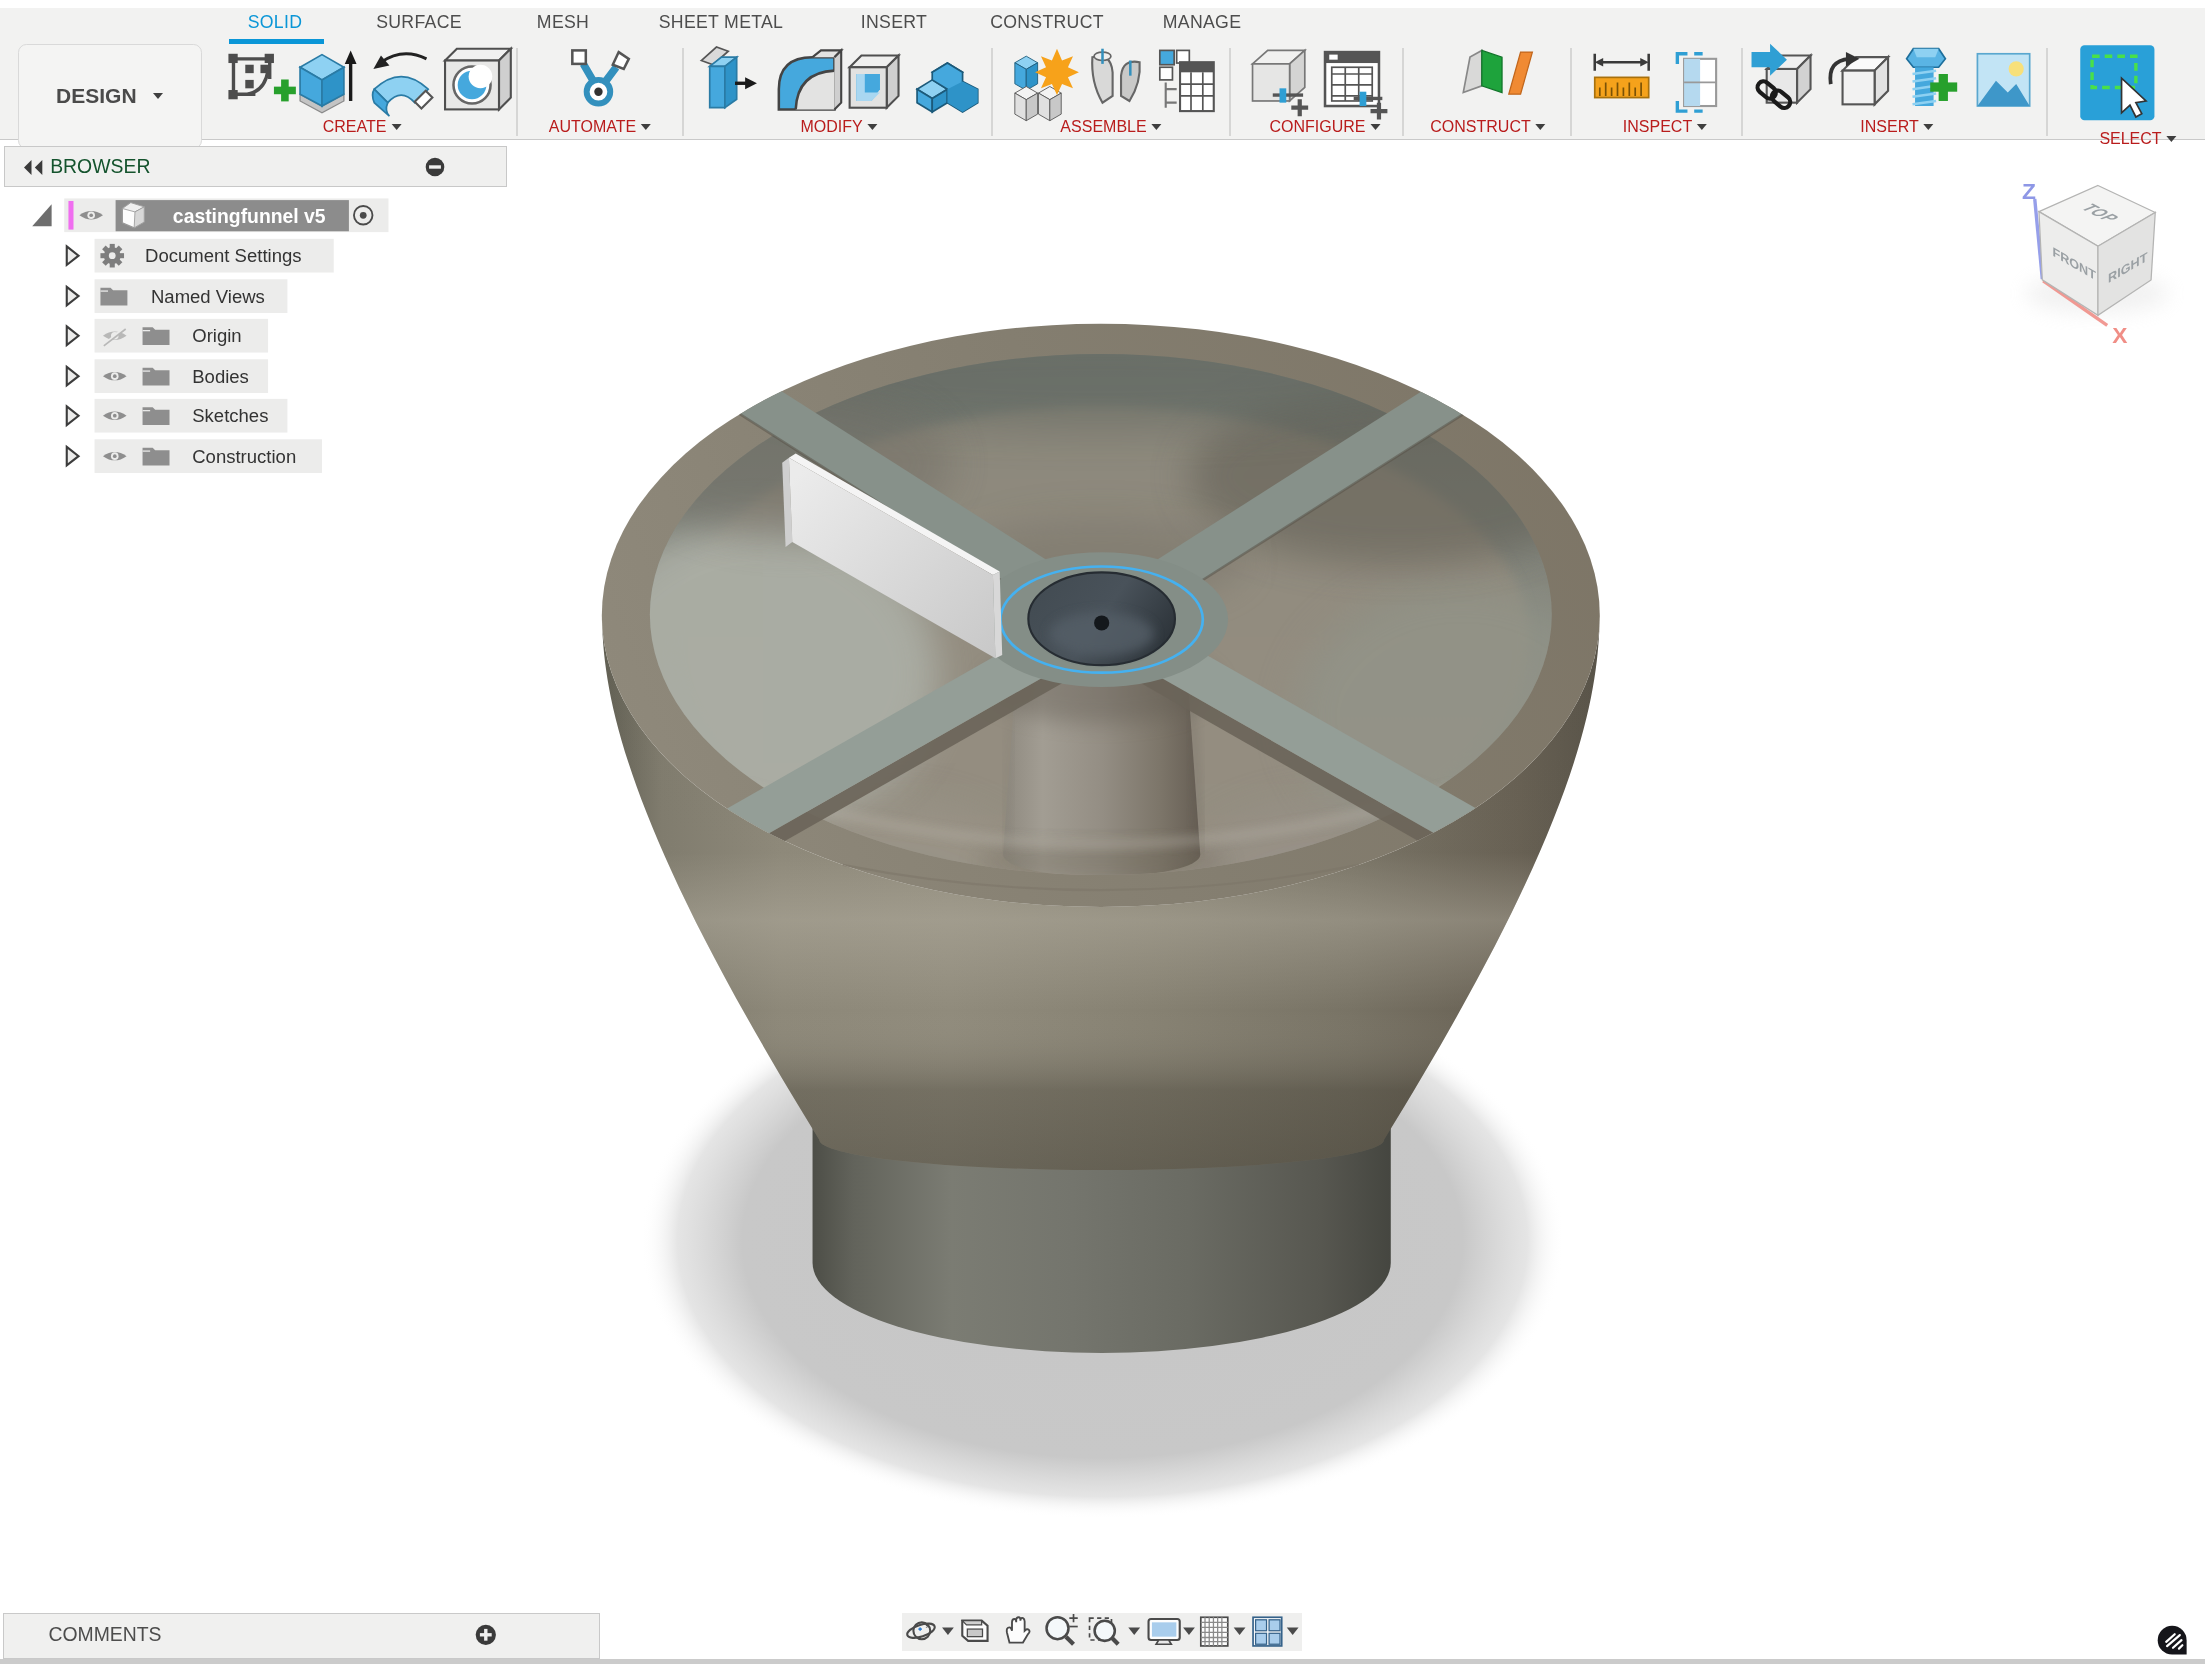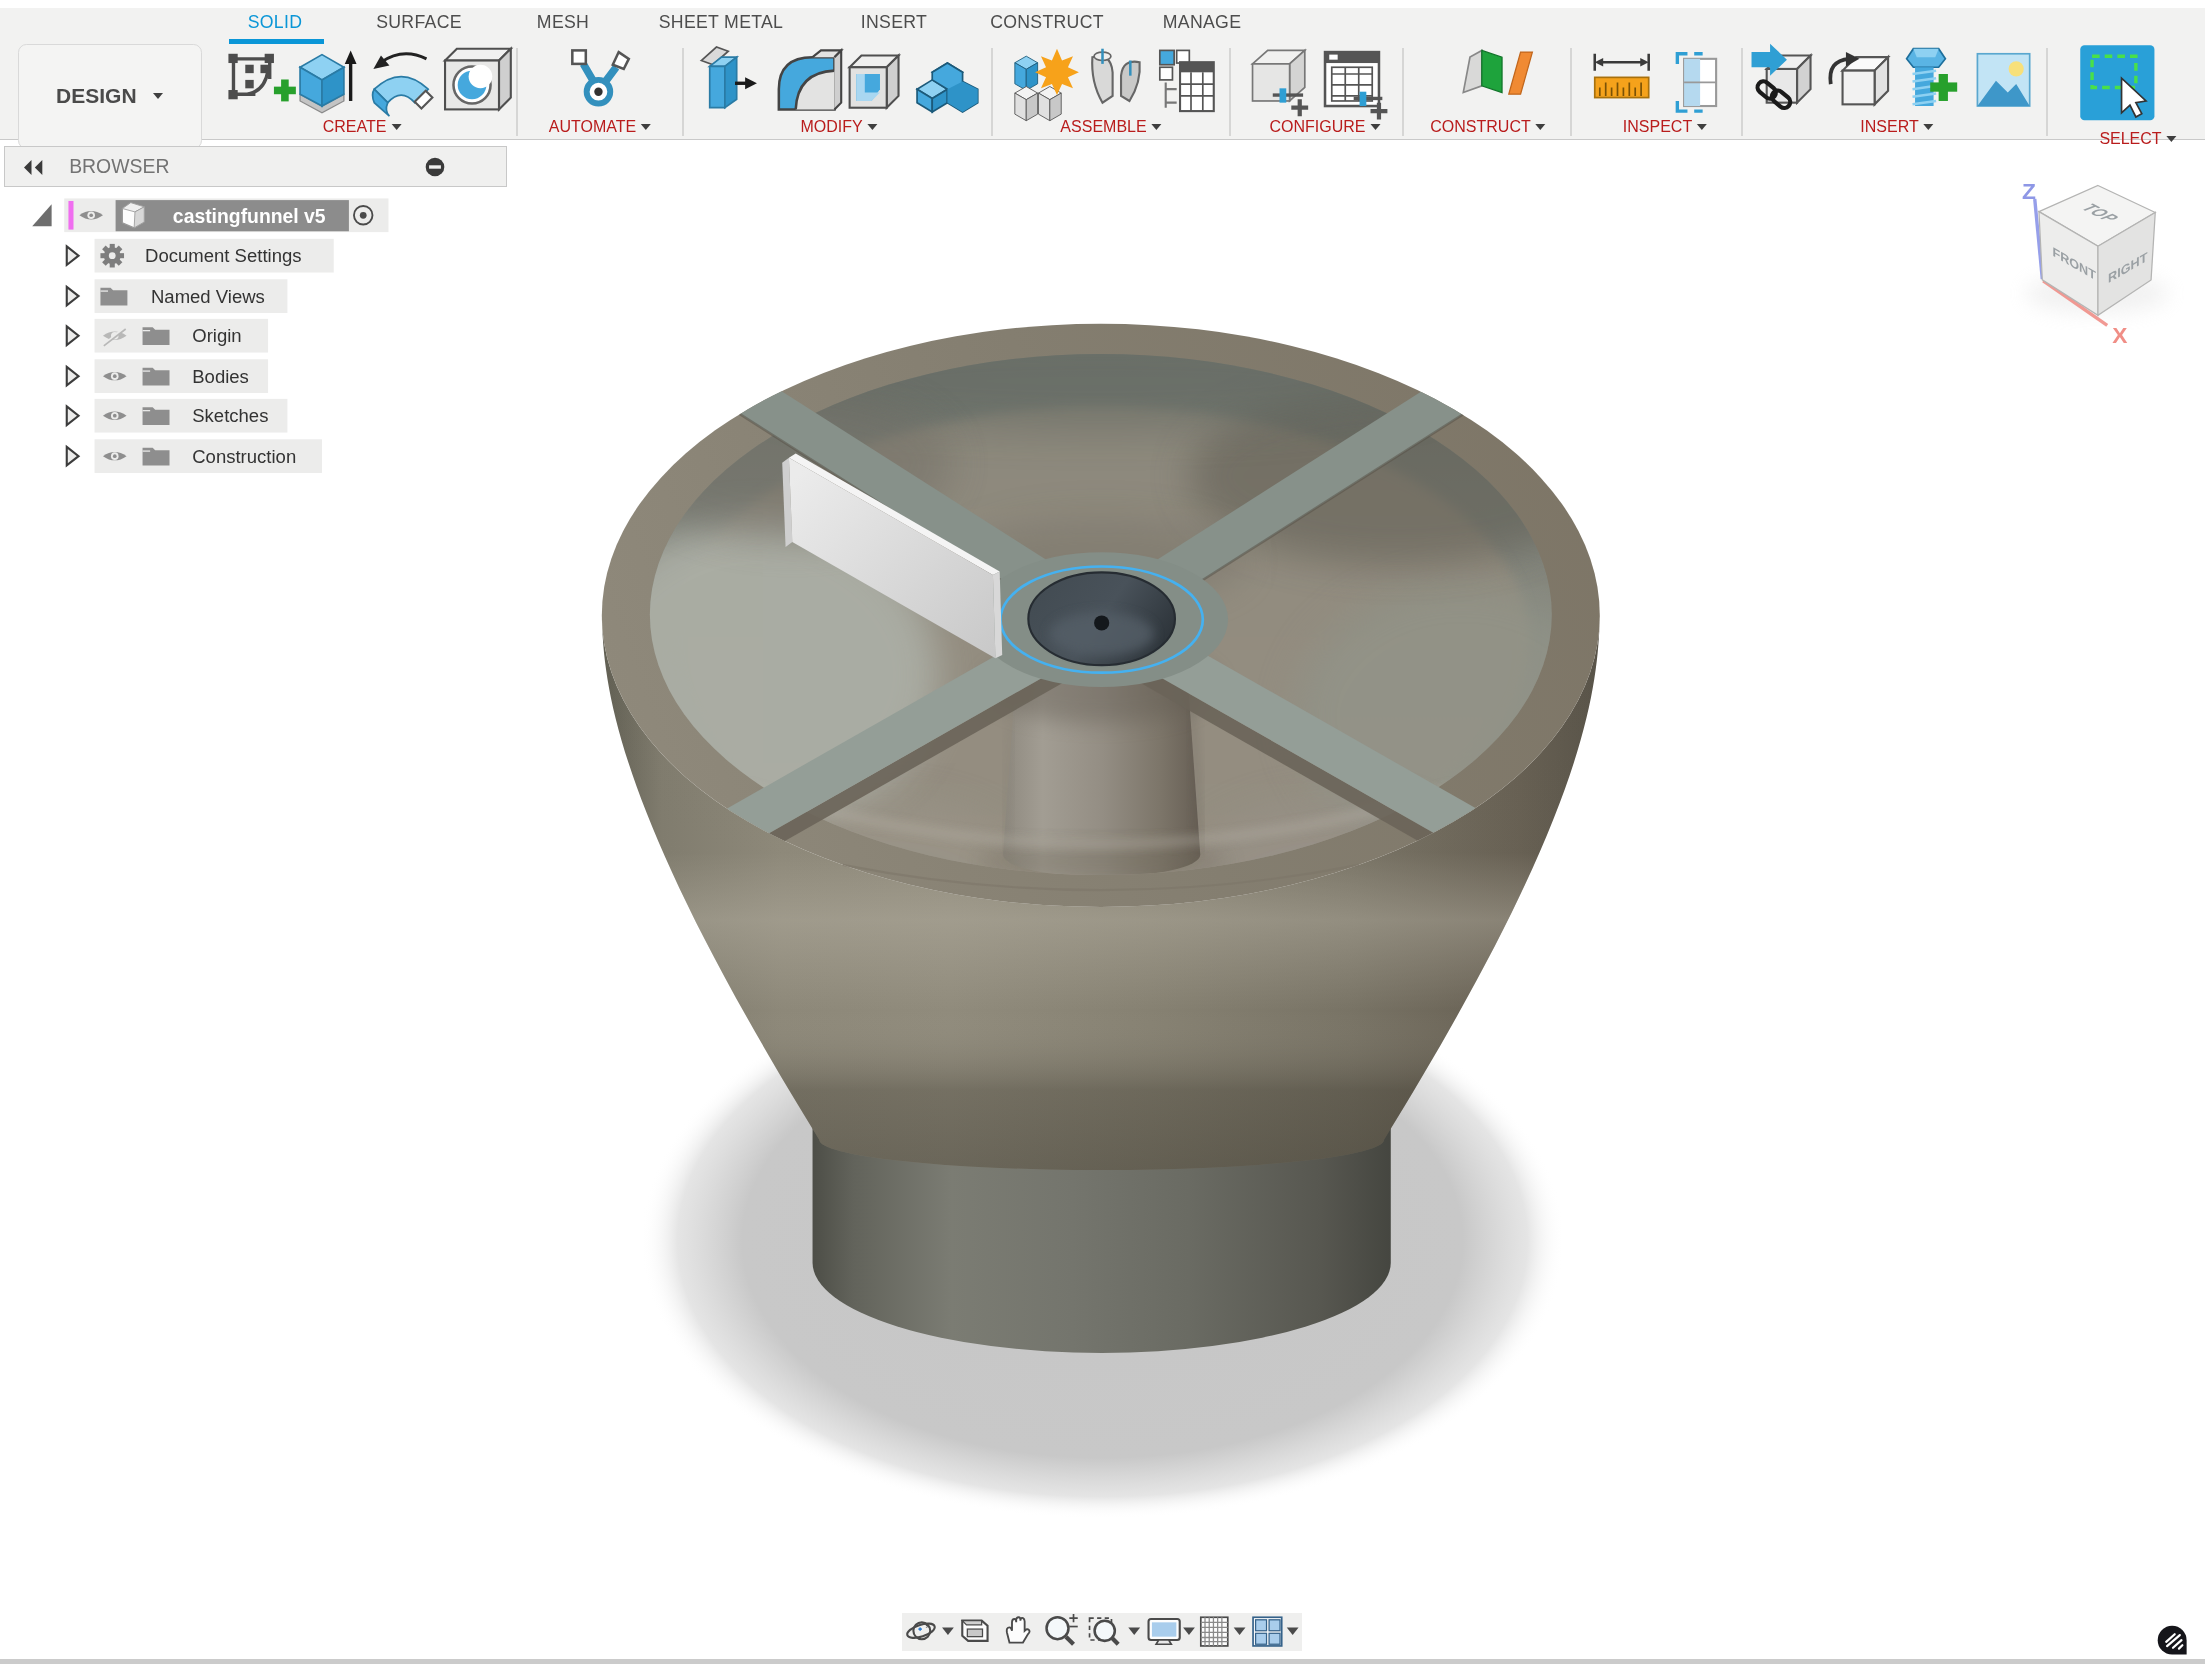--- a/index.html
+++ b/index.html
@@ -18,21 +18,21 @@
   color:#4a4a4a; font-size:21px; font-weight:bold; text-align:center; line-height:102px;margin-top:21px; }
 .glabel { position:absolute; top:110px; height:22px; font-size:16px; color:#b91c1c;
   transform:translateX(-50%); white-space:nowrap; }
 .caret { display:inline-block; width:0; height:0; border-left:5px solid transparent;
   border-right:5px solid transparent; border-top:6.7px solid #3f3f3f; margin-left:5px;
   vertical-align:middle; margin-bottom:2.5px;}
 .vsep { position:absolute; top:40px; width:1.7px; height:88px; background:#d6d6d5; }
 
 #bheader { position:absolute; left:4.2px; top:146px; width:503px; height:41px;
   background:#f0f0ef; border:1.7px solid #c8c8c8; }
-#bheader .txt { position:absolute; left:64px; top:7.6px; font-size:19.4px; color:#737373; }
+#bheader .txt { position:absolute; left:45px; top:7.6px; font-size:19.4px; color:#14532d; }
 
 #comments { position:absolute; left:3.4px; top:1613px; width:597px; height:46px;
   background:#f0f0ef; border:1.7px solid #c9c9c9; }
 #comments .txt { position:absolute; left:44px; top:9.3px; font-size:19.4px; color:#4d4d4d; }
 #bottomline { position:absolute; left:0; top:1659px; width:2205px; height:5px; background:#cbcbcb; }
 #navbar { position:absolute; left:902px; top:1613px; width:400px; height:38px; background:#efefee; }
 </style>
 </head>
 <body>
 <div id="page">
@@ -485,20 +485,28 @@
     <use href="#folder" transform="translate(185,268)"></use>
     <text x="228" y="276" font-size="22" fill="#333">Sketches</text>
 
     <rect x="112" y="296" width="270" height="40" fill="#ececeb"></rect>
     <use href="#expander" transform="translate(79,316)"></use>
     <use href="#eye" transform="translate(136,316)"></use>
     <use href="#folder" transform="translate(185,316)"></use>
     <text x="228" y="324" font-size="22" fill="#333">Construction</text>
   </svg>
 
+  <div id="comments">
+      <span class="txt">COMMENTS</span>
+    <svg width="23.6" height="23.6" viewBox="0 0 28 28" style="position:absolute;left:470px;top:9.3px;">
+      <circle cx="14" cy="14" r="12" fill="#3a3a3a"></circle>
+      <rect x="7" y="12" width="14" height="4" fill="#f0f0ef"></rect>
+      <rect x="12" y="7" width="4" height="14" fill="#f0f0ef"></rect>
+    </svg>
+  </div>
   <div id="navbar"></div>
   <svg width="472" height="59" viewBox="0 0 560 70" style="position:absolute;left:894px;top:1608px;">
 
     <g transform="translate(32,27)">
       <ellipse cx="0" cy="0" rx="17" ry="7" fill="none" stroke="#4a4a4a" stroke-width="2.5" transform="rotate(-18)"></ellipse>
       <circle cx="1" cy="0" r="10" fill="none" stroke="#4a4a4a" stroke-width="2.5"></circle>
       <path d="M-3,-2 L1,-2 M-1,-4 L-1,0" stroke="#2f7fd4" stroke-width="2"></path>
       <path d="M6,-7 L9,-4 M9,-7 L6,-4" stroke="#4a4a4a" stroke-width="1.5"></path>
     </g>
     <polygon points="57,23 71,23 64,32" fill="#4a4a4a"></polygon>

